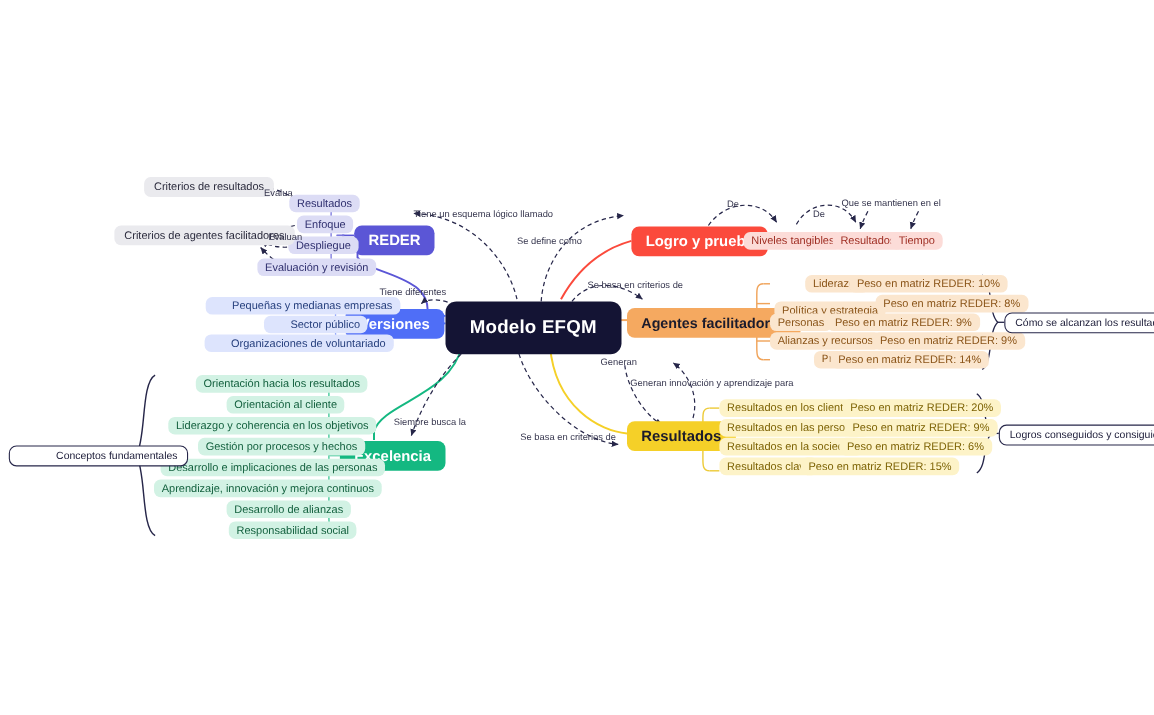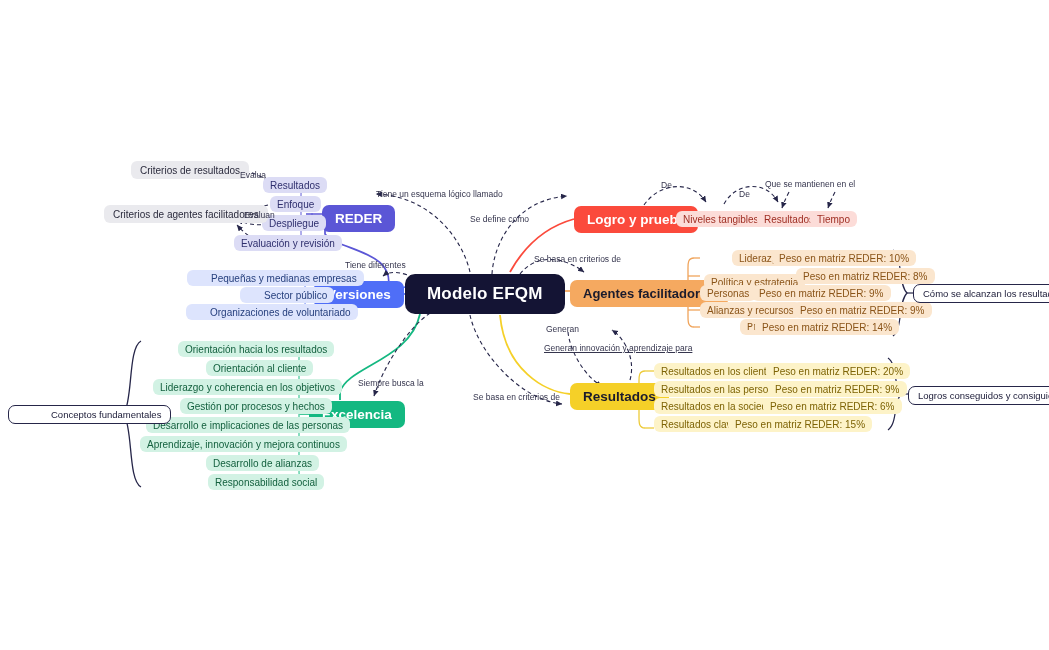--- a/index.html
+++ b/index.html
@@ -12,21 +12,21 @@
   #canvas{position:absolute;inset:0;width:1049px;height:650px;}
   svg#wires{position:absolute;left:0;top:0;width:1049px;height:650px;pointer-events:none;}
 
   .node{position:absolute;box-sizing:border-box;white-space:nowrap;
         display:flex;align-items:center;justify-content:center;}
 
   
   .center{
     background:#141434;color:#ffffff;border-radius:10px;
     font-size:17px;font-weight:600;letter-spacing:.2px;
-    padding:0 22px;height:40px;
+    padding:0 22px;height:48px;
   }
 
   
   .l1{border-radius:7px;color:#ffffff;font-size:13.5px;font-weight:700;
       height:27px;padding:0 13px;}
   .l1.reder{background:#5b56d6;}
   .l1.versiones{background:#4f6ef7;}
   .l1.excelencia{background:#14b881;}
   .l1.logro{background:#fb4a3c;}
   .l1.agentes{background:#f5a960;color:#1b1b2c;font-weight:600;font-size:13px;}
@@ -257,15 +257,15 @@
   <div class="node chip yellow" style="left:654px;top:398px;">Resultados en la sociedad</div>
   <div class="node chip yellow" style="left:763px;top:398px;">Peso en matriz REDER: 6%</div>
 
   <div class="node chip yellow" style="left:654px;top:416px;">Resultados clave</div>
   <div class="node chip yellow" style="left:728px;top:416px;">Peso en matriz REDER: 15%</div>
 
   <div class="node outlined" style="left:908px;top:386px;">Logros conseguidos y consiguiendo</div>
 
   <div class="clabel" style="left:473px;top:392px;">Se basa en criterios de</div>
   <div class="clabel" style="left:546px;top:324px;">Generan</div>
-  <div class="clabel" style="left:544px;top:343px;text-decoration:underline;">Generan innovación y aprendizaje para</div>
+  <div class="clabel" style="left:573px;top:343px;">Generan innovación y aprendizaje para</div>
 
 </div>
 
 </body></html>

